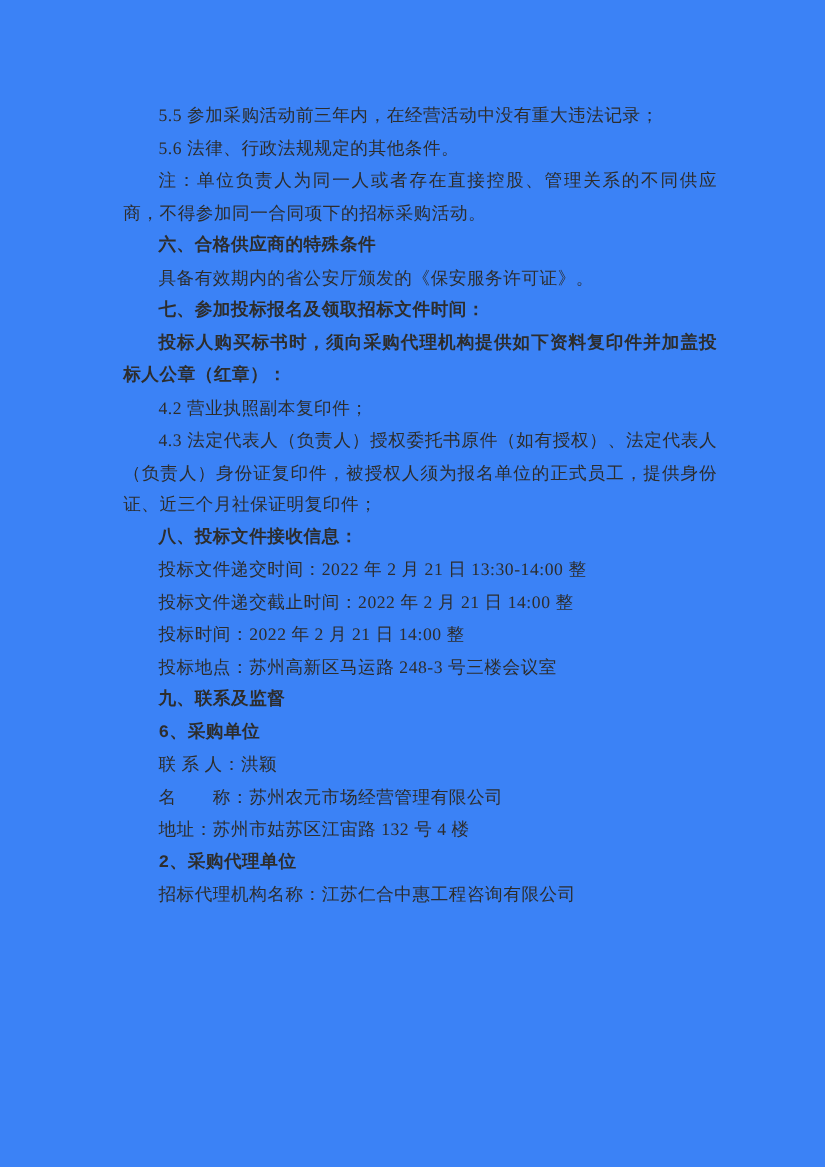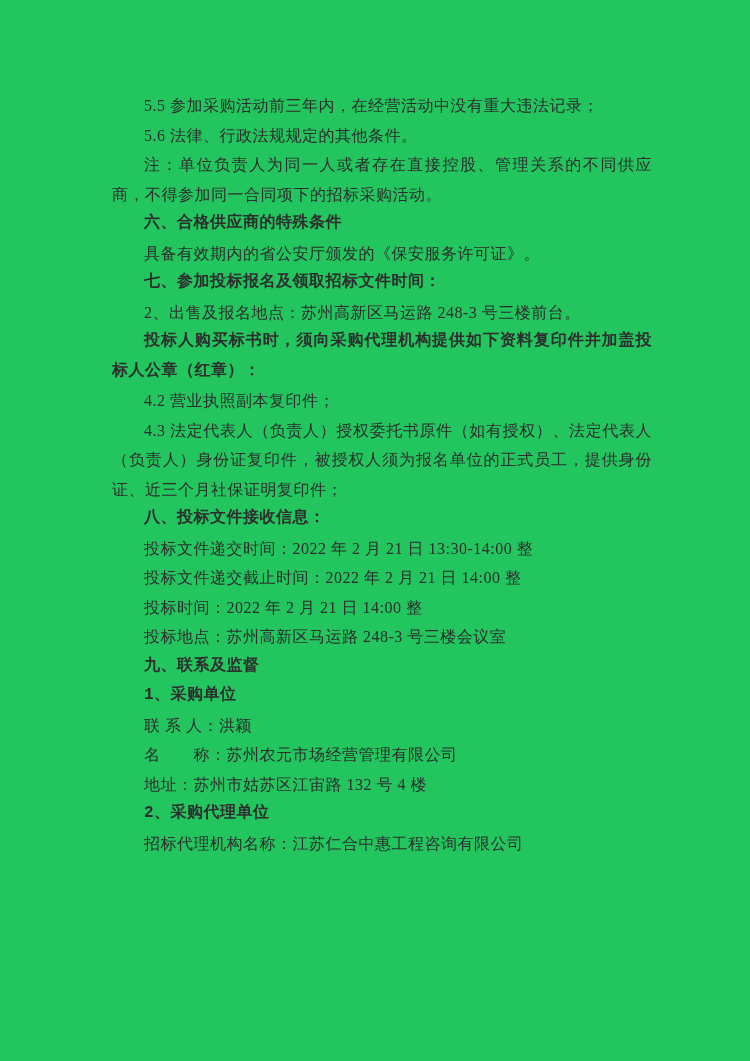--- a/index.html
+++ b/index.html
@@ -4,21 +4,21 @@
 <style>
   html, body {
     margin: 0;
     padding: 0;
     background: #ffffff;
   }
   .page {
     position: relative;
     width: 750px;
     height: 1061px;
-    background: #22c55e;
+    background: #3b82f6;
     overflow: hidden;
     font-family: "Liberation Serif", "DejaVu Serif", serif;
     color: #2d2d2d;
   }
   .content {
     position: absolute;
     top: 91px;
     left: 112px;
     width: 540px;
   }
@@ -41,30 +41,29 @@
 <body>
 
 <div class="page">
   <div class="content">
     <p>5.5 参加采购活动前三年内，在经营活动中没有重大违法记录；</p>
     <p>5.6 法律、行政法规规定的其他条件。</p>
     <p>注：单位负责人为同一人或者存在直接控股、管理关系的不同供应商，不得参加同一合同项下的招标采购活动。</p>
     <p class="head">六、合格供应商的特殊条件</p>
     <p>具备有效期内的省公安厅颁发的《保安服务许可证》。</p>
     <p class="head">七、参加投标报名及领取招标文件时间：</p>
-    <p>2、出售及报名地点：苏州高新区马运路 248-3 号三楼前台。</p>
     <p class="head">投标人购买标书时，须向采购代理机构提供如下资料复印件并加盖投标人公章（红章）：</p>
     <p>4.2 营业执照副本复印件；</p>
     <p>4.3 法定代表人（负责人）授权委托书原件（如有授权）、法定代表人（负责人）身份证复印件，被授权人须为报名单位的正式员工，提供身份证、近三个月社保证明复印件；</p>
     <p class="head">八、投标文件接收信息：</p>
     <p>投标文件递交时间：2022 年 2 月 21 日 13:30-14:00 整</p>
     <p>投标文件递交截止时间：2022 年 2 月 21 日 14:00 整</p>
     <p>投标时间：2022 年 2 月 21 日 14:00 整</p>
     <p>投标地点：苏州高新区马运路 248-3 号三楼会议室</p>
     <p class="head">九、联系及监督</p>
-    <p class="head">1、采购单位</p>
+    <p class="head">6、采购单位</p>
     <p>联 系 人：洪颖</p>
     <p>名　　称：苏州农元市场经营管理有限公司</p>
     <p>地址：苏州市姑苏区江宙路 132 号 4 楼</p>
     <p class="head">2、采购代理单位</p>
     <p>招标代理机构名称：江苏仁合中惠工程咨询有限公司</p>
   </div>
 </div>
 
 </body></html>

